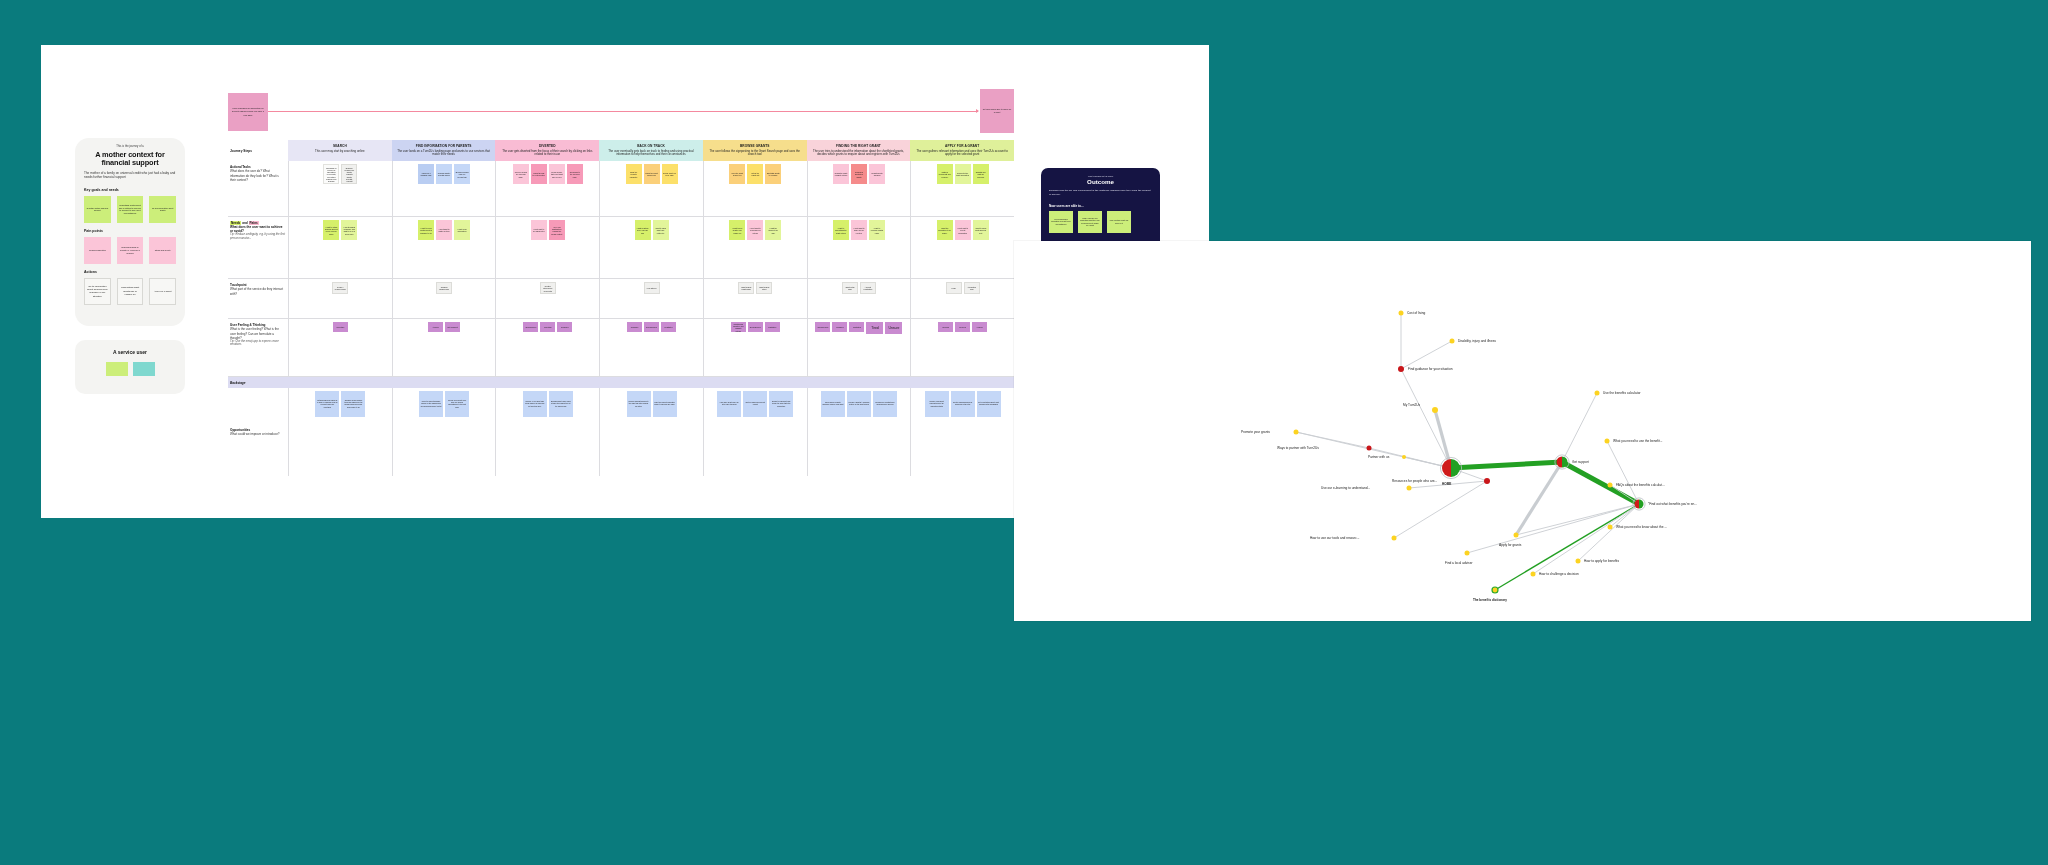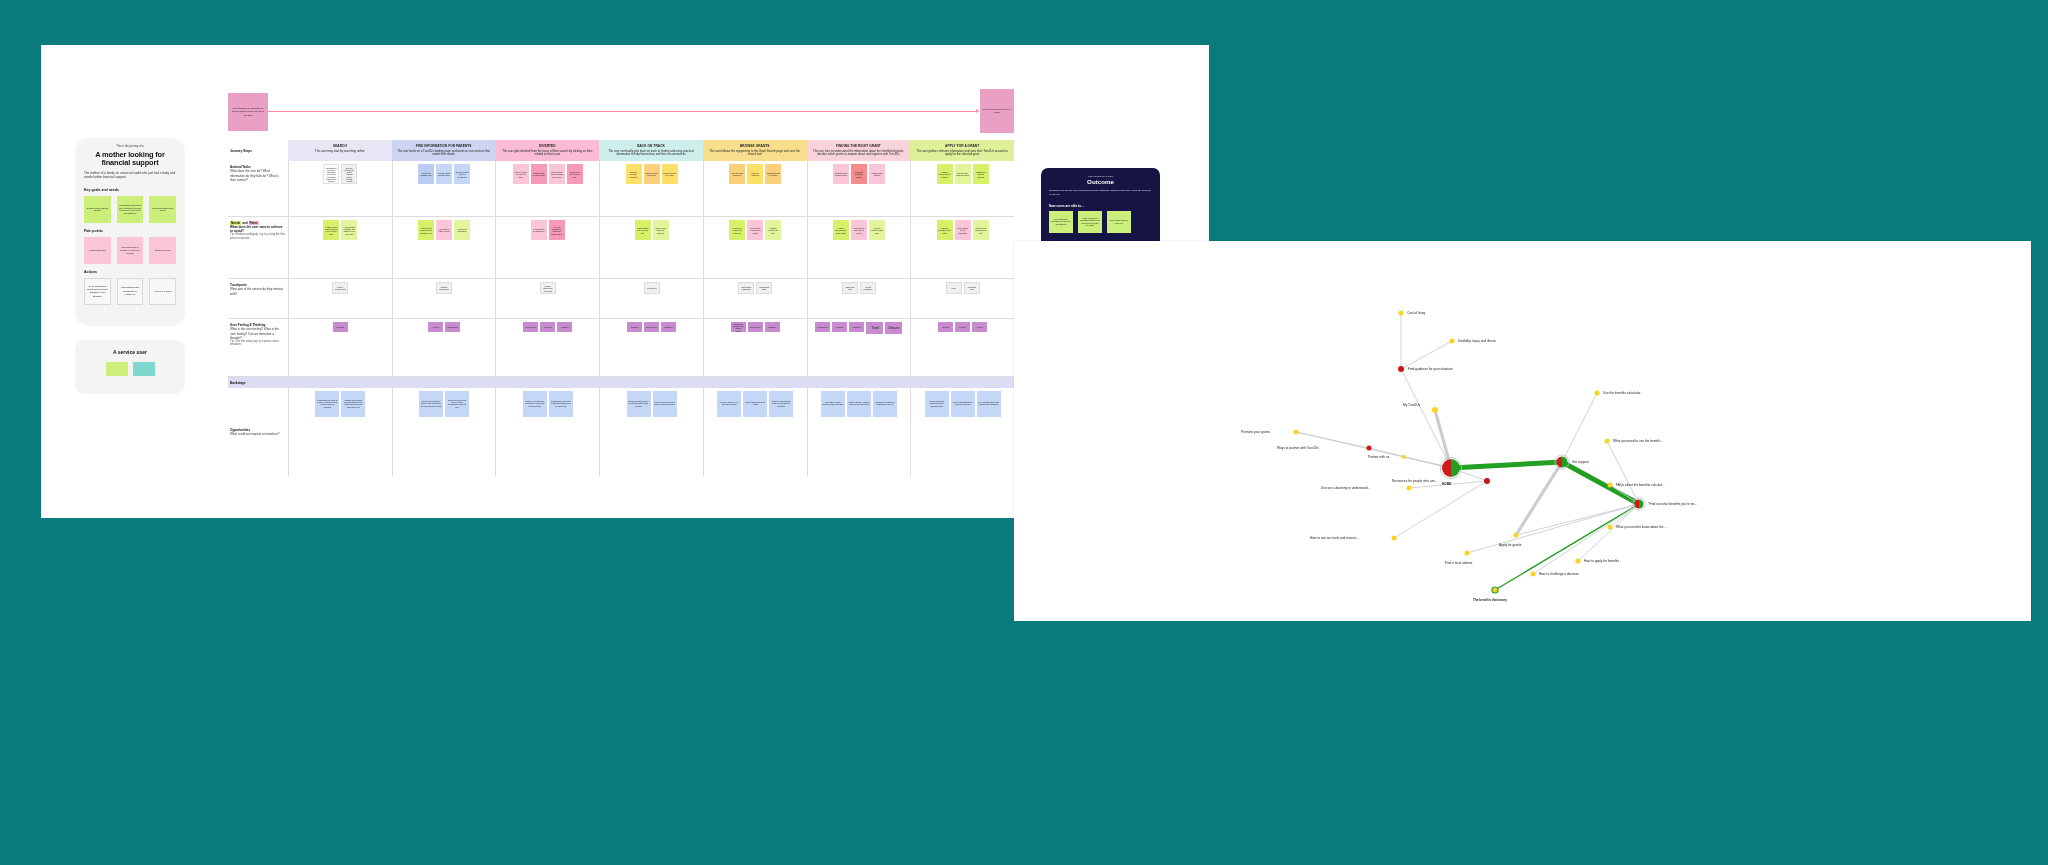--- a/index.html
+++ b/index.html
@@ -105,21 +105,21 @@
             transform:translateY(-50%); }
   .mlabel.bold { font-weight:700; font-size:3.1px; }
 </style>
 </head>
 <body>
 
 <div class="board" id="boardA"></div>
 
 <div id="persona">
   <div class="eyebrow">This is the journey of a</div>
-  <h1>A mother looking for financial support</h1>
+  <h1>A mother context for financial support</h1>
   <div class="sub">The mother of a family on universal credit who just had a baby and needs further financial support</div>
   <div id="persona-sections">
       <h2>Key goals and needs</h2>
       <div class="note-row">
         <div class="pnote green">To obtain further financial support</div>
         <div class="pnote green">Understand what support she is entitled to and how to access it to help meet circumstances</div>
         <div class="pnote green">To find information about grants</div>
       </div>
       <h2>Pain points</h2>
       <div class="note-row">

